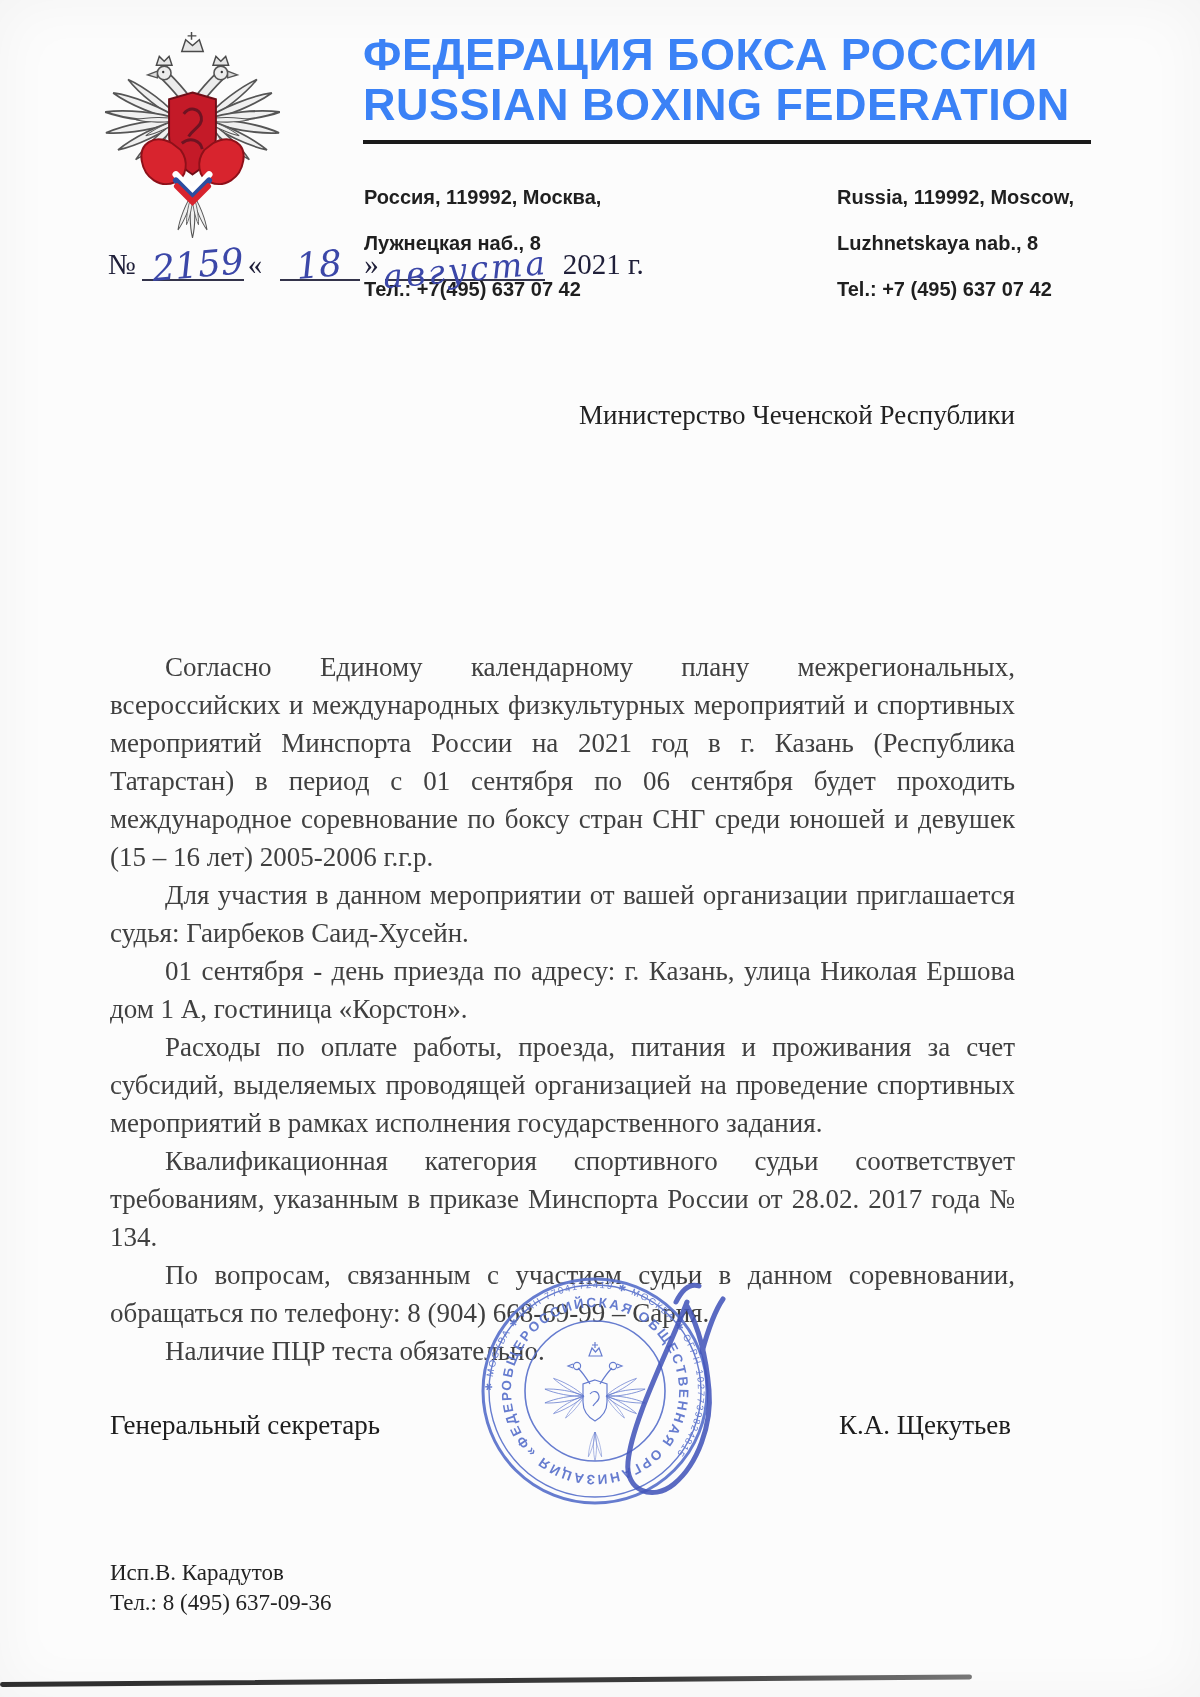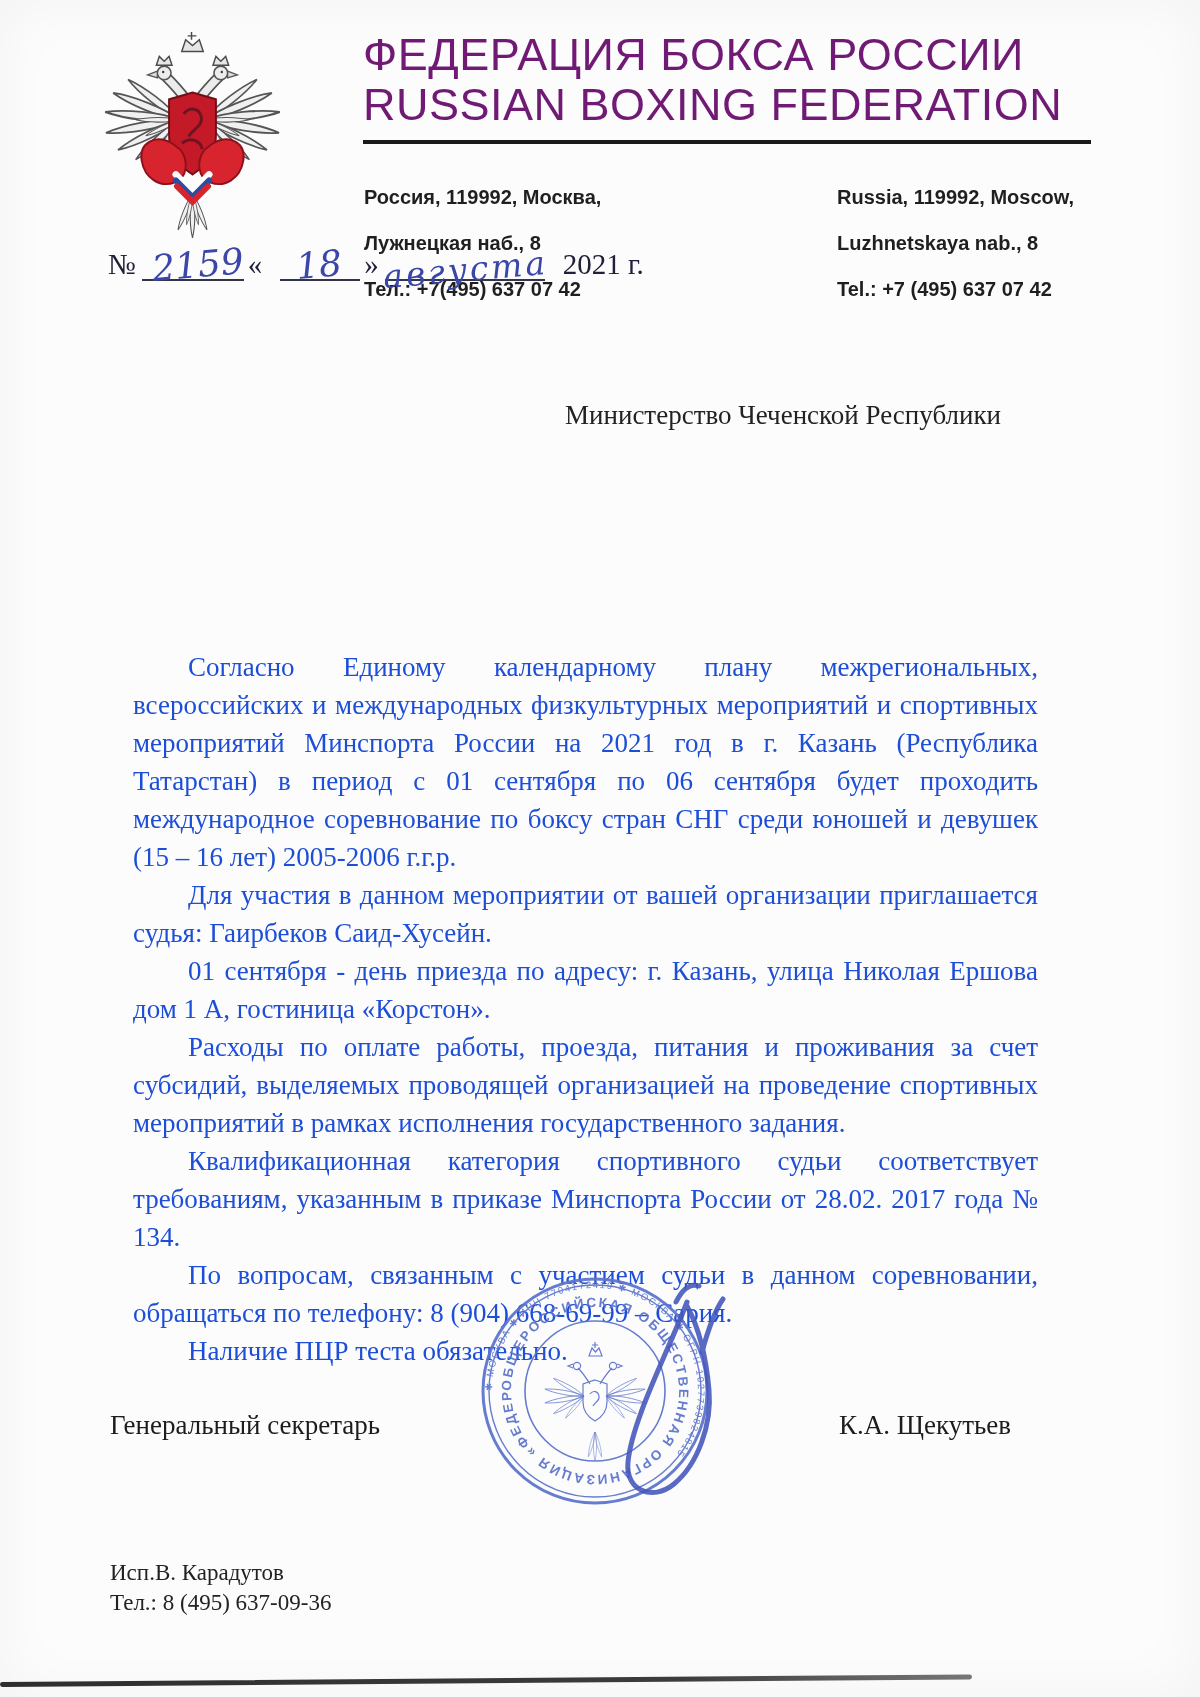--- a/index.html
+++ b/index.html
@@ -2,47 +2,47 @@
 <html><head>
 <meta charset="utf-8">
 <style>
   html,body{margin:0;padding:0;background:#e9e9e9;}
   .page{position:relative;width:1200px;height:1697px;margin:0 auto;background:#fcfcfc;
         overflow:hidden;font-family:"Liberation Serif",serif;color:#1b1b1b;
         box-shadow:inset 0 0 60px rgba(0,0,0,0.04);}
   
   .logo{position:absolute;left:90px;top:26px;width:205px;height:215px;}
   .hdr{position:absolute;left:363px;top:30px;width:728px;}
-  .hdr h1{margin:0;font-family:"Liberation Sans",sans-serif;font-weight:normal;
-          font-size:45px;line-height:50px;letter-spacing:.5px;color:#701a75;white-space:nowrap;}
+  .hdr h1{margin:0;font-family:"Liberation Sans",sans-serif;font-weight:bold;
+          font-size:45px;line-height:50px;letter-spacing:.5px;color:#3b82f6;white-space:nowrap;}
   .hdr .rule{height:4px;background:#1a1a1a;margin-top:10px;}
   .addr{position:absolute;font-family:"Liberation Sans",sans-serif;font-weight:bold;
         font-size:20px;line-height:23px;color:#1f1f1f;white-space:pre-line;}
   .addr-ru{left:364px;top:163px;}
   .addr-en{left:837px;top:163px;}
   
   .ref{position:absolute;left:108px;top:243px;display:flex;align-items:flex-end;
        font-size:29px;color:#20203a;}
   .uline{display:inline-block;border-bottom:2px solid #33334a;height:36px;position:relative;}
   .u-num{width:102px;margin-left:6px;}
   .u-day{width:80px;margin-left:14px;}
   .u-month{width:160px;margin-left:2px;}
   .hand{position:absolute;bottom:-6px;left:10px;font-family:"DejaVu Serif",serif;
         font-style:italic;color:#3b47a8;transform:rotate(-5deg);white-space:nowrap;}
   .hand-num{font-size:36px;}
   .hand-day{font-size:36px;left:16px;}
   .hand-month{font-size:33px;bottom:-10px;left:-2px;letter-spacing:3px;}
   .ref .q{margin:0 4px;}
   .ref .year{margin-left:18px;}
   
-  .recipient{position:absolute;right:199px;top:396px;text-align:right;
+  .recipient{position:absolute;right:185px;top:396px;text-align:right;
              font-size:27px;line-height:38px;color:#222;}
   
   .body{position:absolute;left:110px;top:648px;width:905px;font-size:27px;
-        line-height:38px;text-align:justify;color:#1d4ed8;margin-left:23px;}
+        line-height:38px;text-align:justify;color:#404040;}
   .body p{margin:0;text-indent:55px;}
   
   .sigrow{position:absolute;left:110px;top:1366px;width:905px;display:flex;
           justify-content:space-between;font-size:27px;color:#1d1d1d;margin-top:44px;}
   .sigrow .name{padding-right:4px;}
   .stamp{position:absolute;left:476px;top:1272px;width:238px;height:238px;opacity:.93;}
   .autograph{position:absolute;left:560px;top:1270px;width:210px;height:260px;}
   
   .footer{position:absolute;left:110px;top:1558px;font-size:23px;line-height:30px;color:#222;}
   

